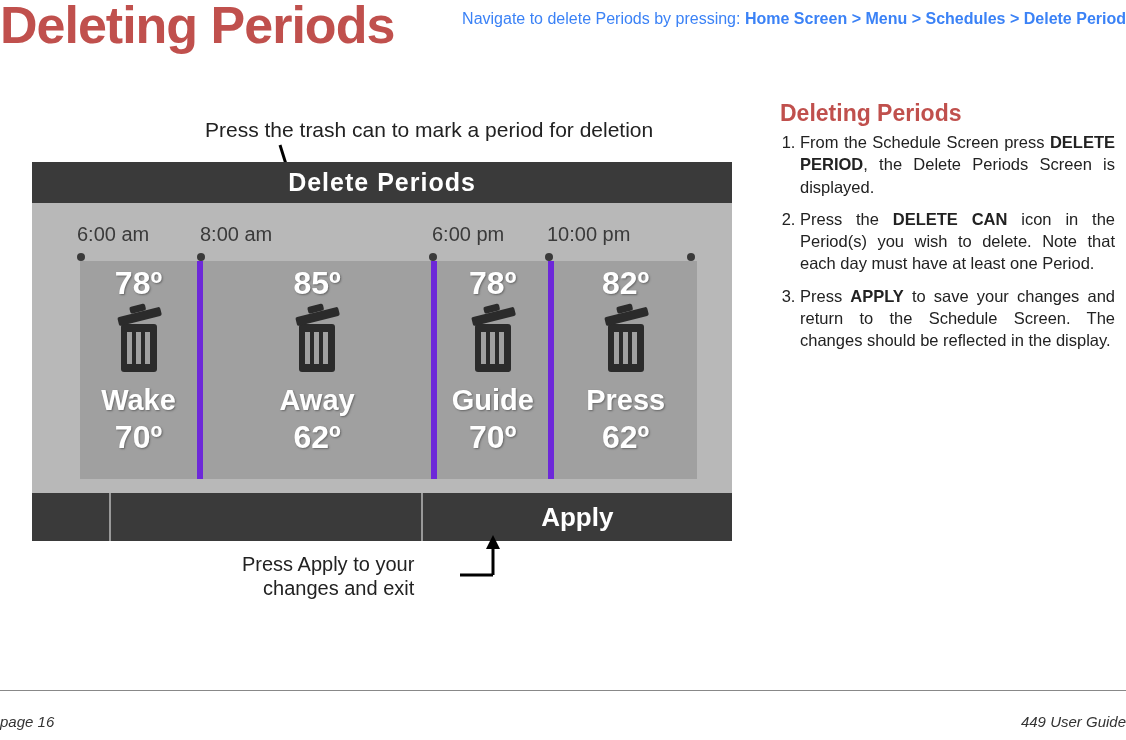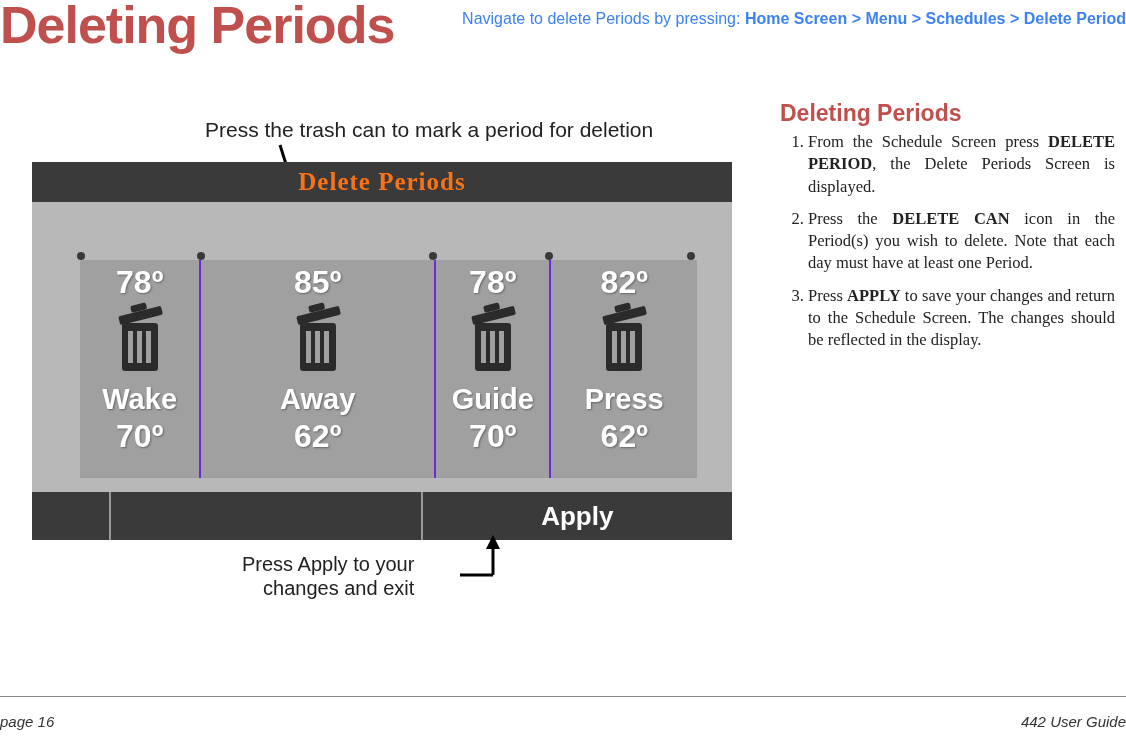--- a/index.html
+++ b/index.html
@@ -45,24 +45,24 @@
   }
   .screen {
     position: absolute;
     top: 162px;
     left: 32px;
     width: 700px;
     background: #b8b8b8;
   }
   .screen-title {
     background: #3a3a3a;
-    color: #f97316;
+    color: #ffffff;
     text-align: center;
     font-weight: 900;
-    font-family: Liberation Serif, serif;
+    font-family: Liberation Sans, sans-serif;
     font-size: 25px;
     padding: 6px 0;
     letter-spacing: 1px;
   }
   .timeline-area {
     position: relative;
     height: 290px;
     background: #b8b8b8;
   }
   .times-row {
@@ -94,21 +94,21 @@
   .periods {
     position: absolute;
     top: 58px;
     left: 48px;
     right: 35px;
     height: 218px;
     display: flex;
   }
   .period {
     background: #a0a0a0;
-    border-right: 2px solid #6d28d9;
+    border-right: 6px solid #6d28d9;
     display: flex;
     flex-direction: column;
     align-items: center;
     justify-content: flex-start;
     padding-top: 4px;
     position: relative;
   }
   .period:last-child { border-right: none; }
   .temp-top, .temp-bot {
     color: #fff;
@@ -176,36 +176,35 @@
     width: 335px;
   }
   .side-title {
     color: #c0504d;
     font-weight: 700;
     font-size: 23px;
     margin-bottom: 4px;
   }
   .side-list {
     list-style: decimal;
-    margin-left: 28px;
+    margin-left: 20px;
     font-size: 16.5px;
     color: #222;
-    font-family: Liberation Serif, serif;
   }
   .side-list li {
     margin-bottom: 10px;
     text-align: justify;
     line-height: 1.35;
   }
   .footer {
     position: absolute;
     bottom: 10px;
     left: 0; right: 0;
     border-top: 1px solid #888;
-    padding-top: 16px;
+    padding-top: 22px;
     display: flex;
     justify-content: space-between;
     font-style: italic;
     font-size: 15px;
     color: #333;
   }
   .b { font-weight: 700; }
 </style>
 </head>
 <body>
@@ -227,20 +226,26 @@
 
 <svg class="callout-arrow-top" width="80" height="180">
   <line x1="10" y1="5" x2="60" y2="165" stroke="#000" stroke-width="3"></line>
   <polygon points="60,165 50,150 66,154" fill="#000"></polygon>
 </svg>
 
 <div class="screen">
   <div class="screen-title">Delete Periods</div>
 
   <div class="timeline-area">
+    <div class="times-row" id="times-row">
+        <span class="time-label" style="left: 45px;">6:00 am</span>
+        <span class="time-label" style="left: 168px;">8:00 am</span>
+        <span class="time-label" style="left: 400px;">6:00 pm</span>
+        <span class="time-label" style="left: 515px;">10:00 pm</span>
+      </div>
     <div class="tick-line" id="tick-line">
         <div class="tick-dot" style="left: 0px;"></div>
         <div class="tick-dot" style="left: 120px;"></div>
         <div class="tick-dot" style="left: 352px;"></div>
         <div class="tick-dot" style="left: 468px;"></div>
         <div class="tick-dot" style="left: 610px;"></div>
       </div>
     <div class="periods" id="periods">
         <div class="period" style="flex: 1 1 0%;">
           <div class="temp-top">78º</div>
@@ -327,14 +332,14 @@
   <div class="side-title">Deleting Periods</div>
   <ol class="side-list" id="steps">
       <li>From the Schedule Screen press <span class="b">DELETE PERIOD</span>, the Delete Periods Screen is displayed.</li>
       <li>Press the <span class="b">DELETE CAN</span> icon in the Period(s) you wish to delete. Note that each day must have at least one Period.</li>
       <li>Press <span class="b">APPLY</span> to save your changes and return to the Schedule Screen. The changes should be reflected in the display.</li>
     </ol>
 </div>
 
 <div class="footer">
   <span>page 16</span>
-  <span>442 User Guide</span>
+  <span>449 User Guide</span>
 </div>
 
 </body></html>

